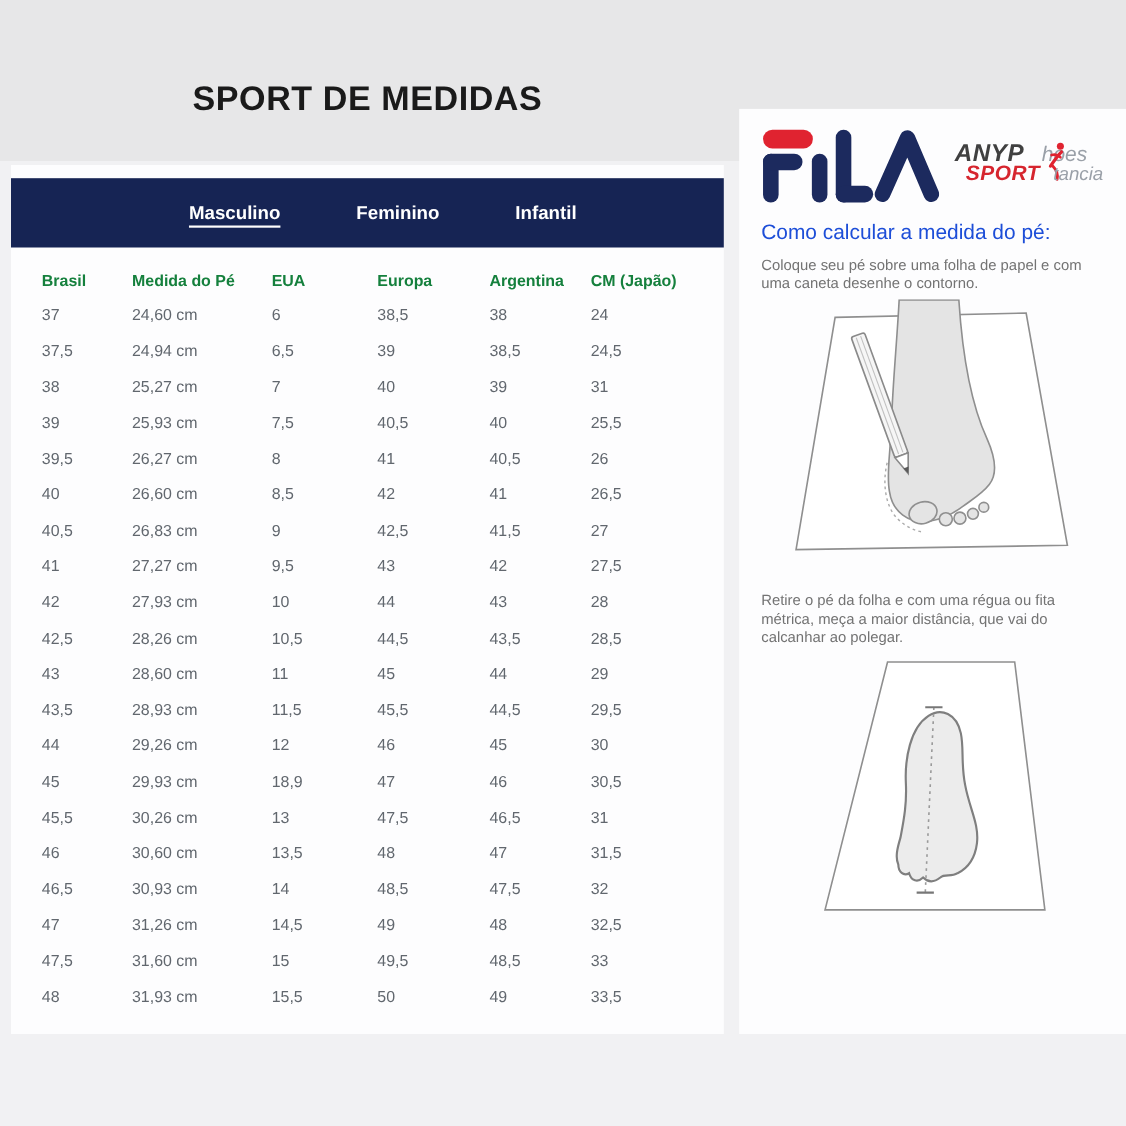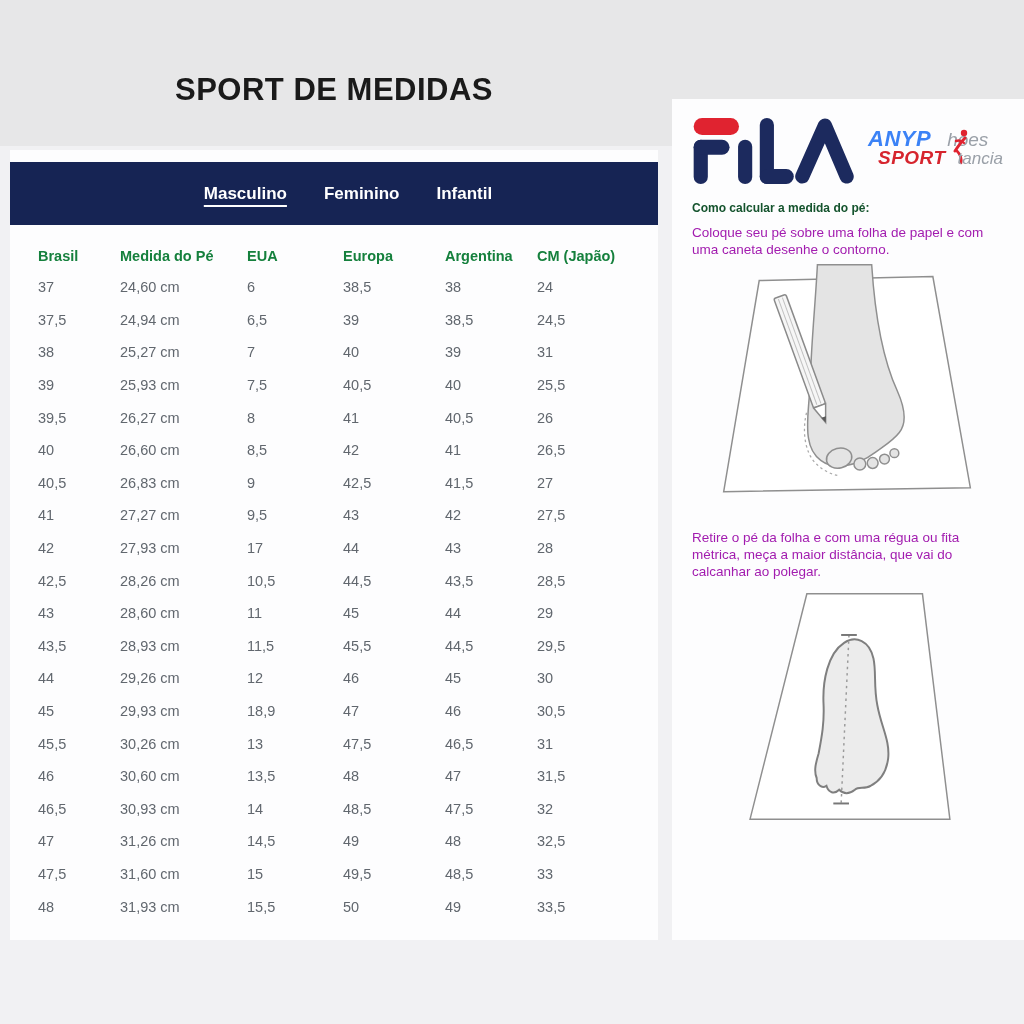--- a/index.html
+++ b/index.html
@@ -12,48 +12,48 @@
     position:absolute;left:10px;top:72px;width:648px;text-align:center;
     font-size:31px;font-weight:bold;color:#1a1a1a;letter-spacing:.5px;
   }
   
   .size-card{
     position:absolute;left:10px;top:150px;width:648px;height:790px;
     background:#fdfdfe;
   }
   .tab-bar{
     margin-top:12px;height:63px;background:#162454;
-    display:flex;align-items:center;justify-content:center;gap:37px;
+    display:flex;align-items:center;justify-content:center;gap:69px;
     padding-left:28px;color:#fff;font-weight:bold;font-size:17px;
   }
   .tab{cursor:pointer;}
   .tab.active{text-decoration:underline;text-underline-offset:6px;text-decoration-thickness:2px;}
   .thead,.trow{
     display:grid;grid-template-columns:82px 127px 96px 102px 92px 1fr;
     padding-left:28px;align-items:center;
   }
   .thead{margin-top:16px;height:30px;font-weight:bold;font-size:14.5px;color:#15803d;}
   .trow{height:32.6px;font-size:14.5px;color:#61676e;}
   
   .guide-card{
     position:absolute;left:672px;top:99px;width:352px;height:841px;
     background:#fdfdfe;box-sizing:border-box;padding:16px 20px 0 20px;
   }
   .logo-row{position:relative;height:72px;}
   .fila-svg{position:absolute;left:0;top:2px;}
   .watermark{position:absolute;left:176px;top:12px;width:170px;line-height:1.05;}
   .wm-line{white-space:nowrap;position:relative;}
-  .wm-bold1{font-style:italic;font-weight:800;font-size:22px;color:#3b82f6;letter-spacing:.5px;}
+  .wm-bold1{font-style:italic;font-weight:800;font-size:22px;color:#404040;letter-spacing:.5px;}
   .wm-rest1{font-style:italic;font-size:19px;color:#9aa0a8;margin-left:16px;}
   .wm-line2{margin-left:10px;margin-top:-2px;}
   .wm-bold2{font-style:italic;font-weight:700;font-size:19px;color:#d6252e;letter-spacing:.5px;}
   .wm-rest2{font-style:italic;font-size:17px;color:#9aa0a8;margin-left:12px;}
   .runner{position:absolute;left:84px;top:2px;}
-  .guide-heading{margin-top:14px;font-size:12px;font-weight:bold;color:#14532d;}
-  .guide-step{margin-top:9px;font-size:13.5px;line-height:1.26;color:#a21caf;}
+  .guide-heading{margin-top:14px;font-size:19px;font-weight:normal;color:#1d4ed8;}
+  .guide-step{margin-top:9px;font-size:13.5px;line-height:1.26;color:#737373;}
   .illus{display:block;margin:6px auto 0 auto;}
 </style>
 </head>
 <body>
 
 <div class="page-title">SPORT DE MEDIDAS</div>
 
 <div class="size-card">
   <div class="tab-bar">
       <span class="tab active">Masculino</span>
@@ -129,21 +129,21 @@
         <div>41</div>
         <div>27,27 cm</div>
         <div>9,5</div>
         <div>43</div>
         <div>42</div>
         <div>27,5</div>
       </div>
       <div class="trow">
         <div>42</div>
         <div>27,93 cm</div>
-        <div>17</div>
+        <div>10</div>
         <div>44</div>
         <div>43</div>
         <div>28</div>
       </div>
       <div class="trow">
         <div>42,5</div>
         <div>28,26 cm</div>
         <div>10,5</div>
         <div>44,5</div>
         <div>43,5</div>

